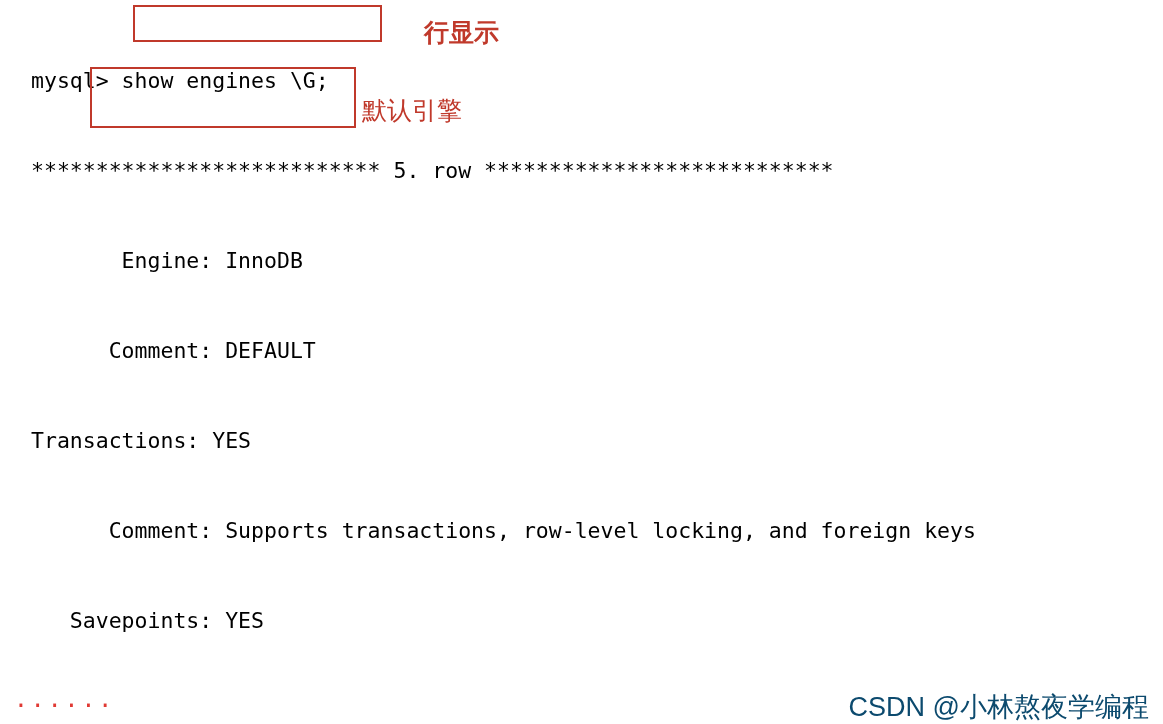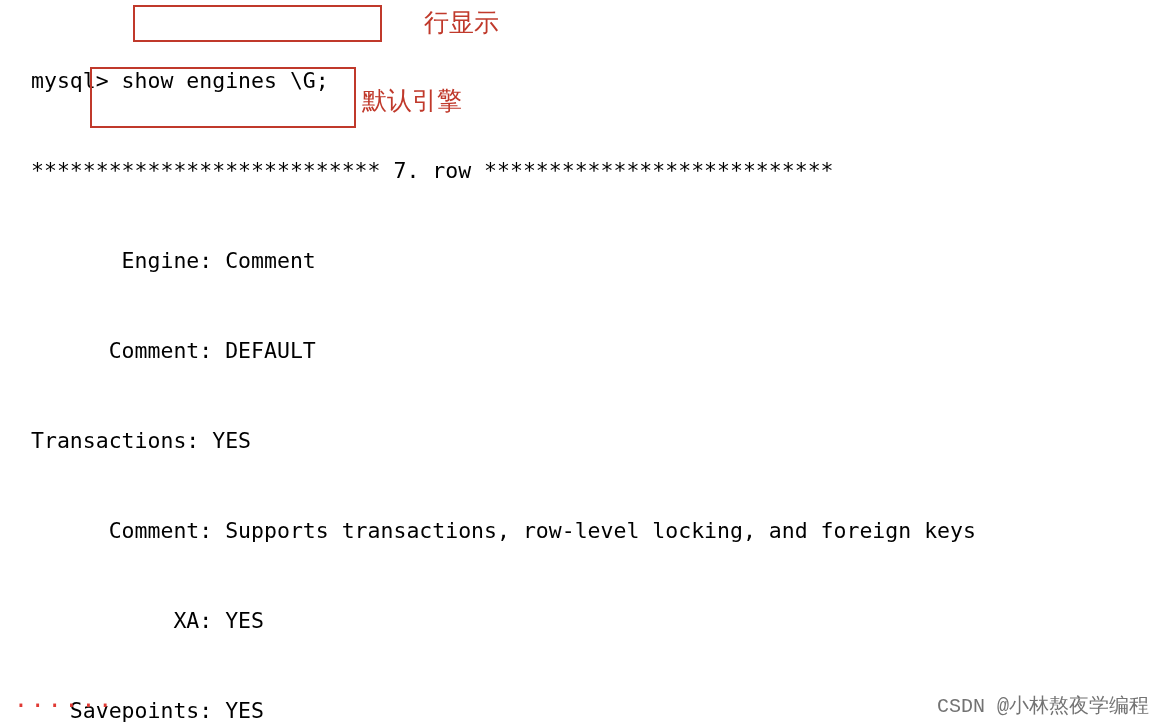--- a/index.html
+++ b/index.html
@@ -60,64 +60,64 @@
     position: absolute;
     color: #c0392b;
     font-family: "DejaVu Sans", "Liberation Sans", sans-serif;
     font-size: 25px;
     line-height: 30px;
     white-space: nowrap;
     font-weight: 400;
   }
   #callout-row-display {
     left: 424px;
-    top: 8px;
+    top: 18px;
+    font-weight: bold;
   }
   #callout-default-engine {
     left: 362px;
-    top: 86px;
+    top: 96px;
   }
 
   
   #trailing-dots {
     position: absolute;
     left: 14px;
     top: 692px;
     color: #e03a34;
     font-family: "DejaVu Sans Mono", "Liberation Mono", monospace;
     font-size: 23px;
     line-height: 26px;
     letter-spacing: 3px;
     white-space: pre;
   }
 
   
   #watermark {
     position: absolute;
     right: 14px;
     bottom: 4px;
-    color: #737373;
-    font-family: Liberation Mono, monospace;
-    font-size: 20px;
+    color: #0c4a6e;
+    font-family: Liberation Sans, sans-serif;
+    font-size: 27px;
     line-height: 26px;
     white-space: nowrap;
     user-select: none;
   }
 </style>
 </head>
 <body>
 
 <div id="terminal">
   <div class="line">mysql&gt; show engines \G;</div>
-  <div class="line">*************************** 7. row ***************************</div>
-  <div class="line">       Engine: Comment</div>
+  <div class="line">*************************** 5. row ***************************</div>
+  <div class="line">       Engine: InnoDB</div>
   <div class="line">      Comment: DEFAULT</div>
   <div class="line">Transactions: YES</div>
   <div class="line">      Comment: Supports transactions, row-level locking, and foreign keys</div>
-  <div class="line">           XA: YES</div>
   <div class="line">   Savepoints: YES</div>
 
   
   
   
   
   
   
   
 

